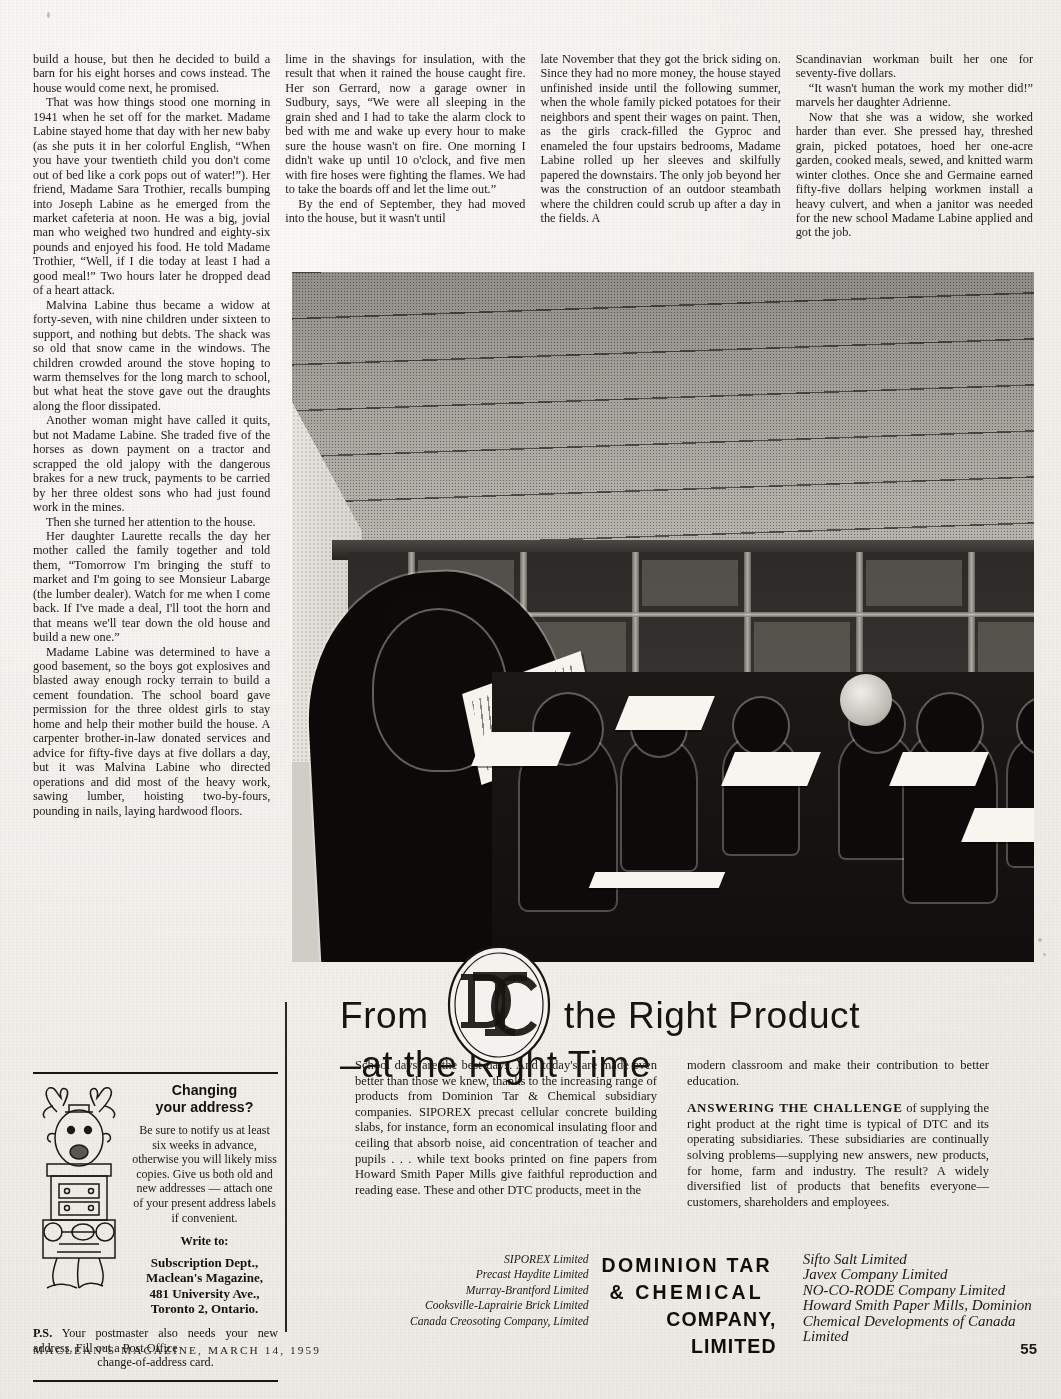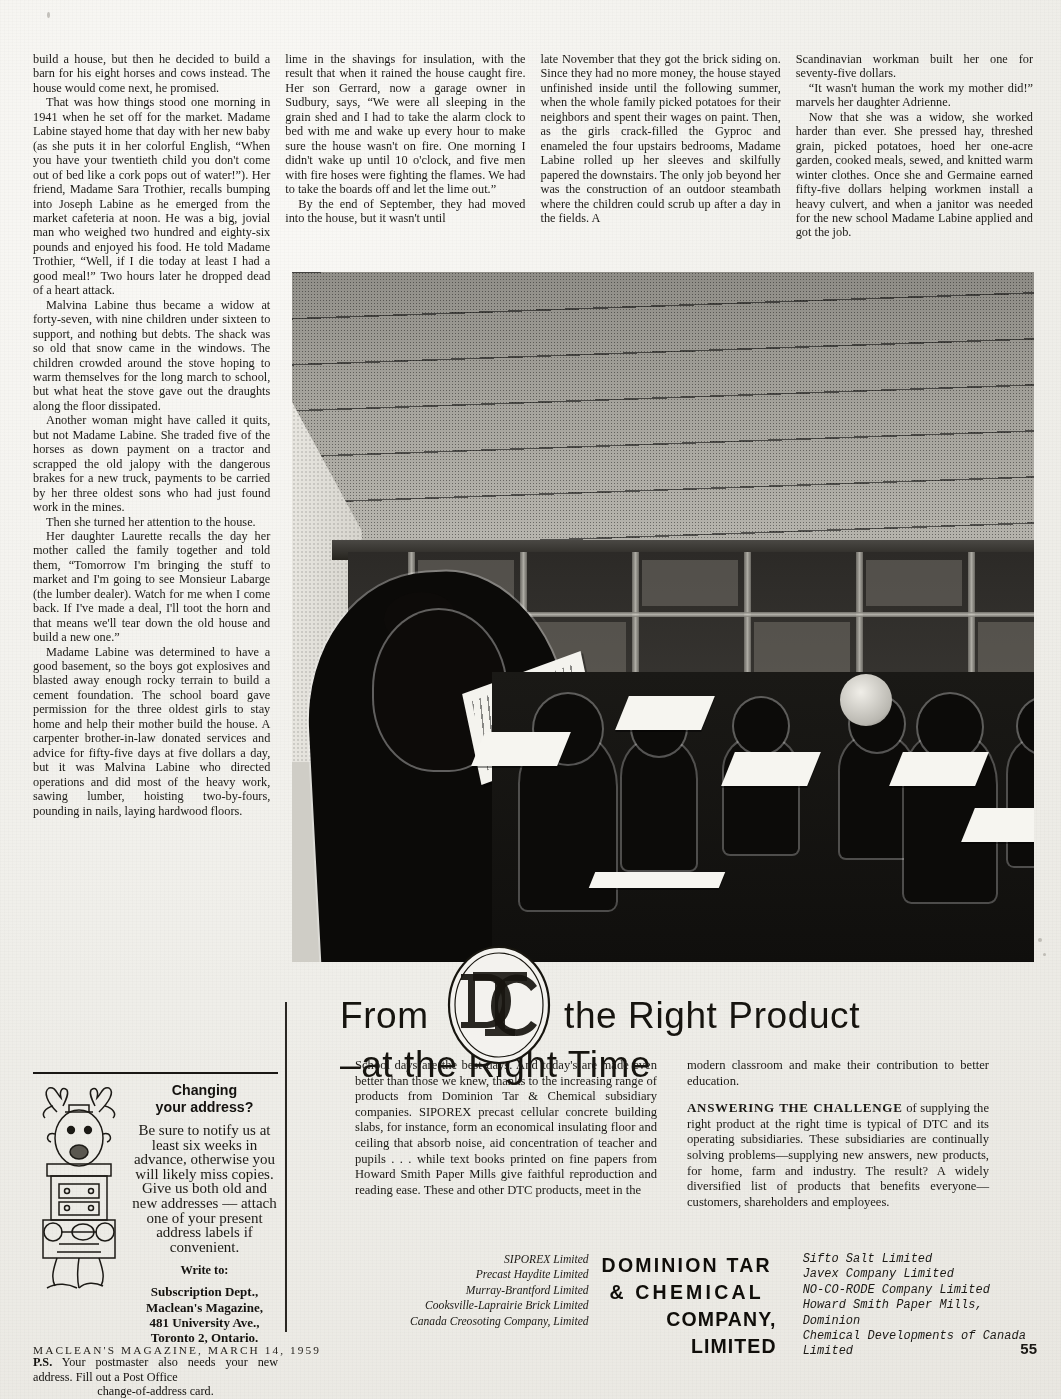--- a/index.html
+++ b/index.html
@@ -201,37 +201,37 @@
     width:215px;padding:0 8px;
     font-family:"Liberation Sans",sans-serif;font-weight:bold;
     font-size:19.5px;line-height:27px;color:#100e0a;
     text-align:center;letter-spacing:1px;
   }
   .subs-mid div:nth-child(1){letter-spacing:2.2px;}
   .subs-mid div:nth-child(2){letter-spacing:3.2px;}
   .subs-mid div:nth-child(3){letter-spacing:1.1px;text-align:right;}
   .subs-right{
     width:280px;padding-left:18px;
-    font-family:Liberation Mono, monospace;font-style:italic;
-    font-size:12px;line-height:15.4px;color:#1b1915;
+    font-family:Liberation Serif, serif;font-style:italic;
+    font-size:15px;line-height:15.4px;color:#1b1915;
   }
 
   
   .addr-box{position:absolute;left:33px;top:1048px;width:245px;margin-top:24px;}
   .rule-top{height:2px;background:#1a1815;margin-bottom:8px;}
   .rule-bot{height:2px;background:#1a1815;margin-top:10px;}
   .addr-inner{display:flex;gap:6px;}
   .moose{width:92px;flex:0 0 92px;}
   .addr-text{flex:1;text-align:center;}
   .addr-title{
     font-family:"Liberation Sans",sans-serif;font-weight:bold;
     font-size:14.2px;line-height:17px;margin-bottom:7px;color:#14120f;
   }
   .addr-body{
-    font-family:"Liberation Serif",serif;font-size:15px;line-height:14.6px;color:#1b1915;
+    font-family:"Liberation Serif",serif;font-size:12px;line-height:14.6px;color:#1b1915;
   }
   .write-to{
     font-family:"Liberation Serif",serif;font-weight:bold;
     font-size:12.3px;margin-top:9px;
   }
   .addr-lines{
     font-family:"Liberation Serif",serif;font-weight:bold;
     font-size:13px;line-height:15.2px;margin-top:6px;
   }
   .ps{

